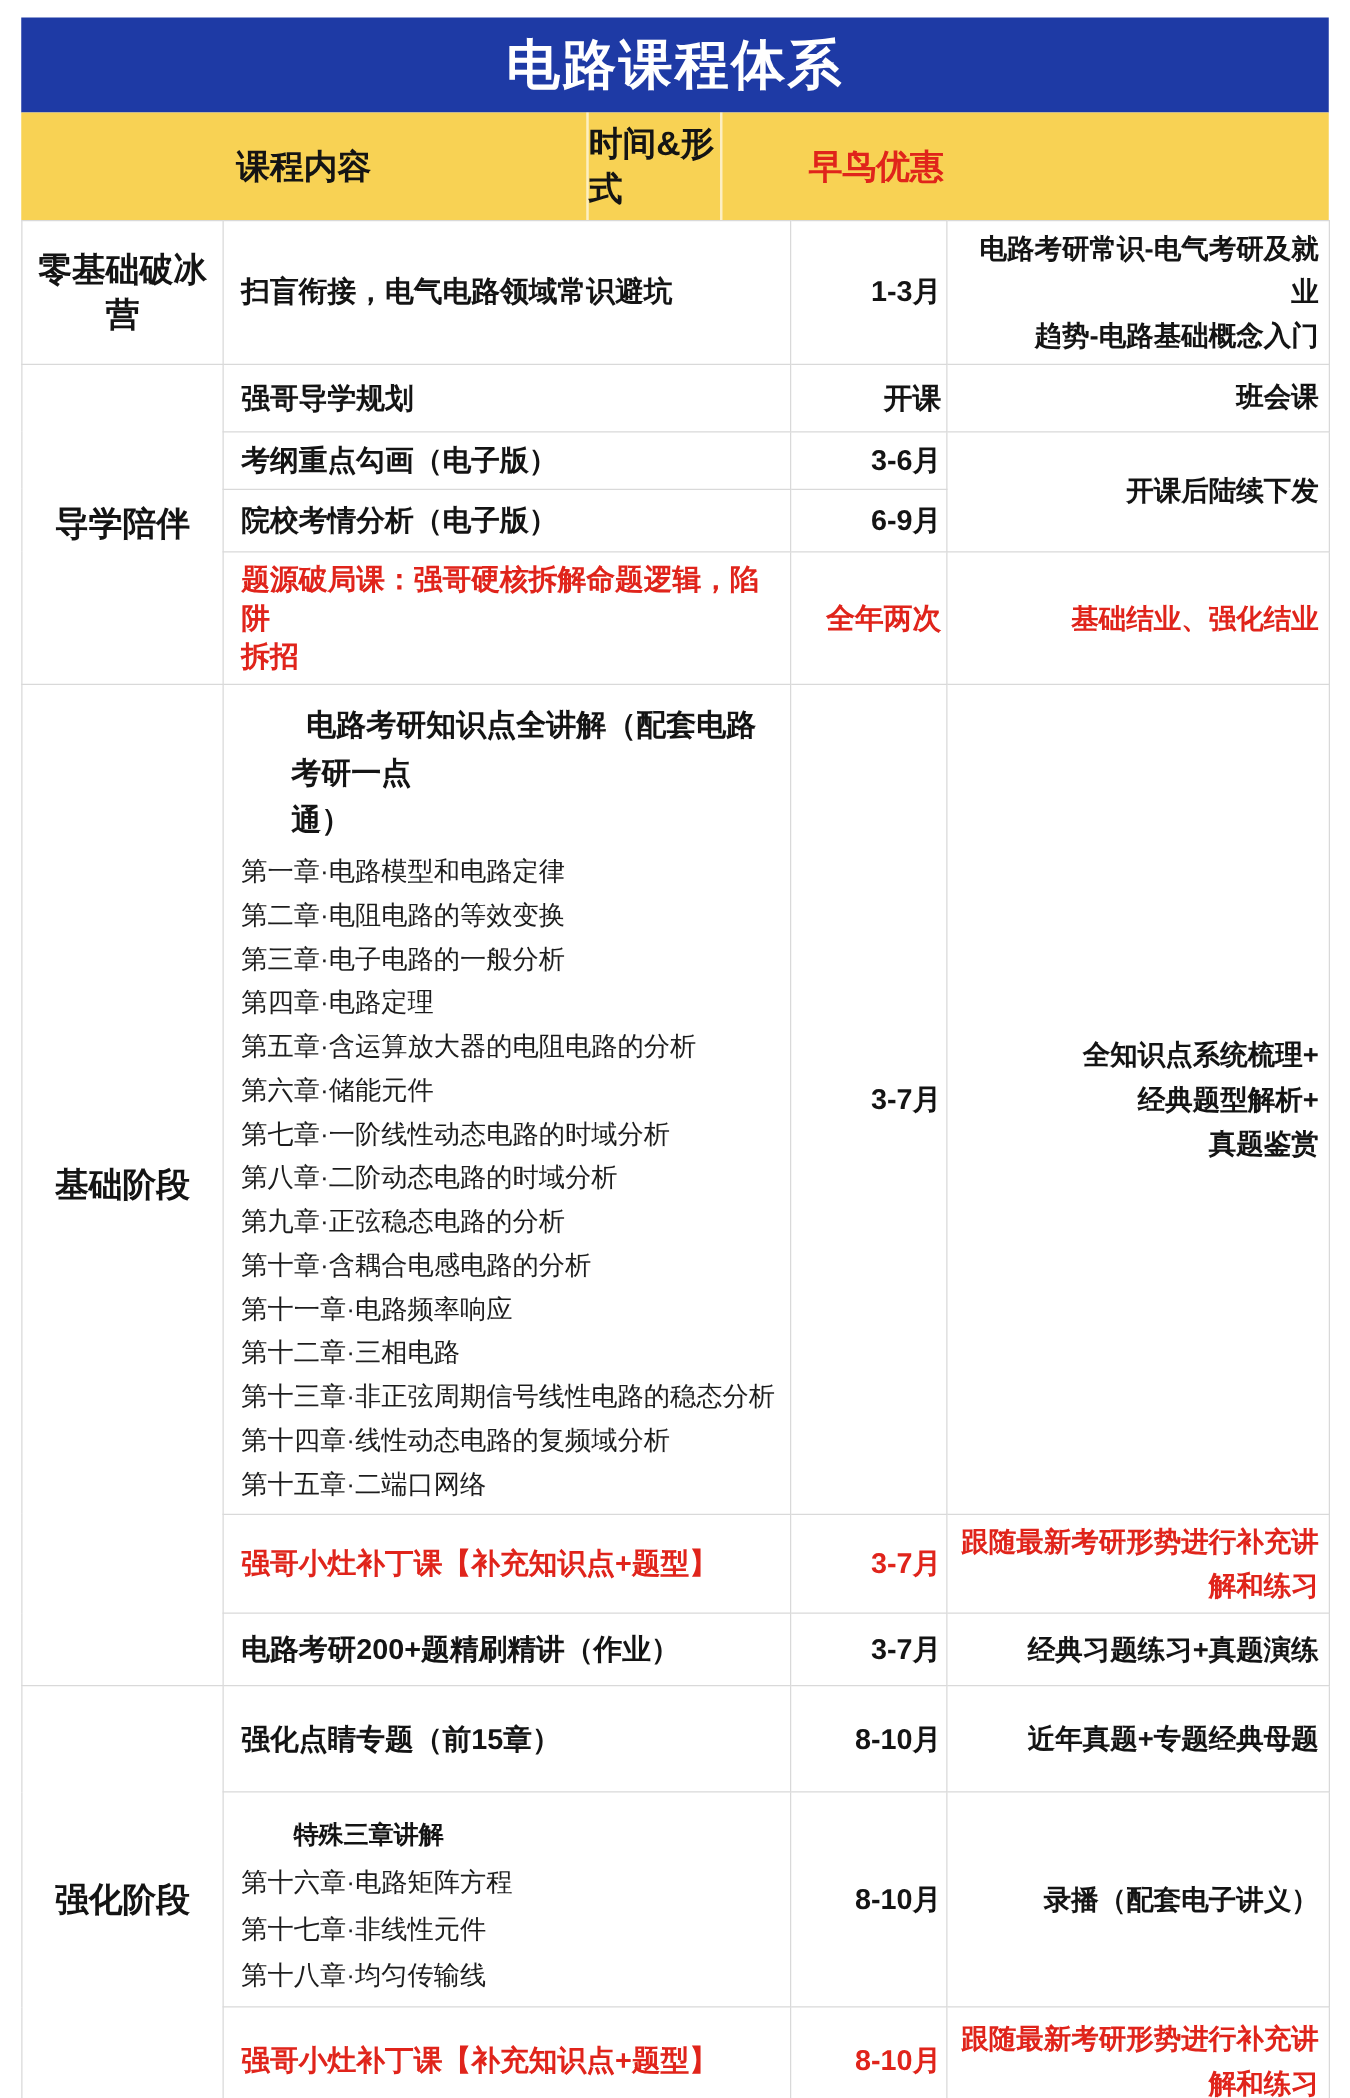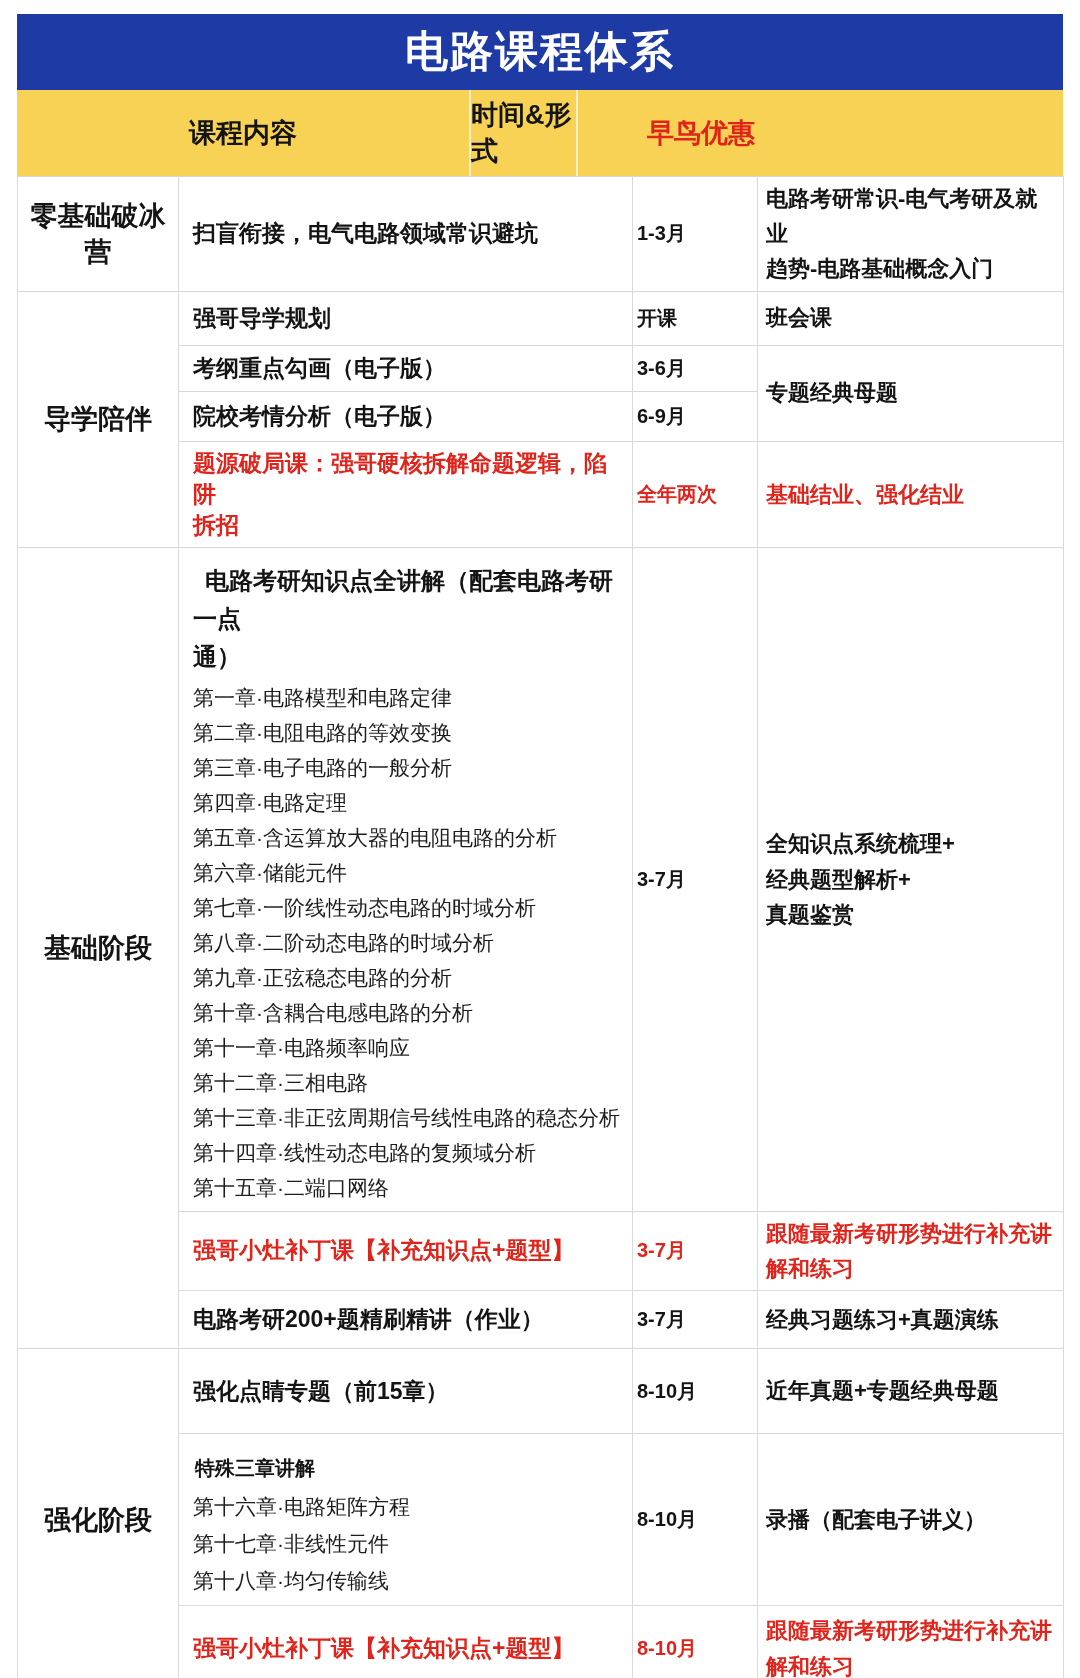--- a/index.html
+++ b/index.html
@@ -18,26 +18,26 @@
   .header-cell{display:flex;align-items:center;justify-content:center;font-size:27px;font-weight:700;
     border-right:2px solid rgba(255,255,255,.65);}
   .header-cell:last-child{border-right:none;}
   .hc1{width:161px;} .hc2{width:454px;} .hc3{width:107px;} .hc4{width:246px;color:var(--color-red);}
   .section-bar{height:64px;background:var(--color-section_bg);display:flex;align-items:center;justify-content:center;
     font-size:27px;font-weight:700;}
   table{border-collapse:collapse;table-layout:fixed;width:1046px;}
   td{border:1px solid var(--color-grid);vertical-align:middle;overflow:hidden;}
   .stage{font-size:27px;font-weight:700;text-align:center;padding:0 6px;}
   .content{font-size:23px;font-weight:700;text-align:left;padding:6px 14px;line-height:1.35;}
-  .time{font-size:20px;font-weight:700;text-align:left;padding:0 4px;}
-  .bonus{font-size:22px;font-weight:700;text-align:left;padding:4px 8px;line-height:1.6;}
+  .time{font-size:23px;font-weight:700;text-align:right;padding:0 4px;}
+  .bonus{font-size:22px;font-weight:700;text-align:right;padding:4px 8px;line-height:1.6;}
   .multiline{white-space:pre-line;}
   .red-row .content,.red-row .time,.red-row .bonus{color:var(--color-red);}
   .content-block{vertical-align:top;padding:14px 12px 6px 14px;}
-  .block-heading{font-size:24px;font-weight:700;line-height:38px;text-indent:12px;white-space:pre-line;margin-bottom:4px;}
+  .block-heading{font-size:24px;font-weight:700;line-height:38px;text-indent:12px;white-space:pre-line;margin-bottom:4px;margin-left:40px;}
   .block-heading.small{font-size:20px;text-indent:2px;line-height:40px;margin-bottom:0;}
   .chapter-line{font-size:21px;font-weight:400;line-height:35px;color:#1d1d1d;}
   .chapter-line.wide{line-height:37px;}
 </style>
 </head>
 <body>
 
 <div class="poster">
 
   <div class="title-bar">
@@ -71,21 +71,21 @@
     <tr style="height:54px">
       <td class="stage" rowspan="4">导学陪伴</td>
       <td class="content">强哥导学规划</td>
       <td class="time">开课</td>
       <td class="bonus">班会课</td>
     </tr>
 
     <tr style="height:46px">
       <td class="content">考纲重点勾画（电子版）</td>
       <td class="time">3-6月</td>
-      <td class="bonus" rowspan="2">专题经典母题</td>
+      <td class="bonus" rowspan="2">开课后陆续下发</td>
     </tr>
 
     <tr style="height:50px">
       <td class="content">院校考情分析（电子版）</td>
       <td class="time">6-9月</td>
     </tr>
 
     <tr style="height:84px" class="red-row">
       <td class="content multiline">题源破局课：强哥硬核拆解命题逻辑，陷阱
 拆招</td>

